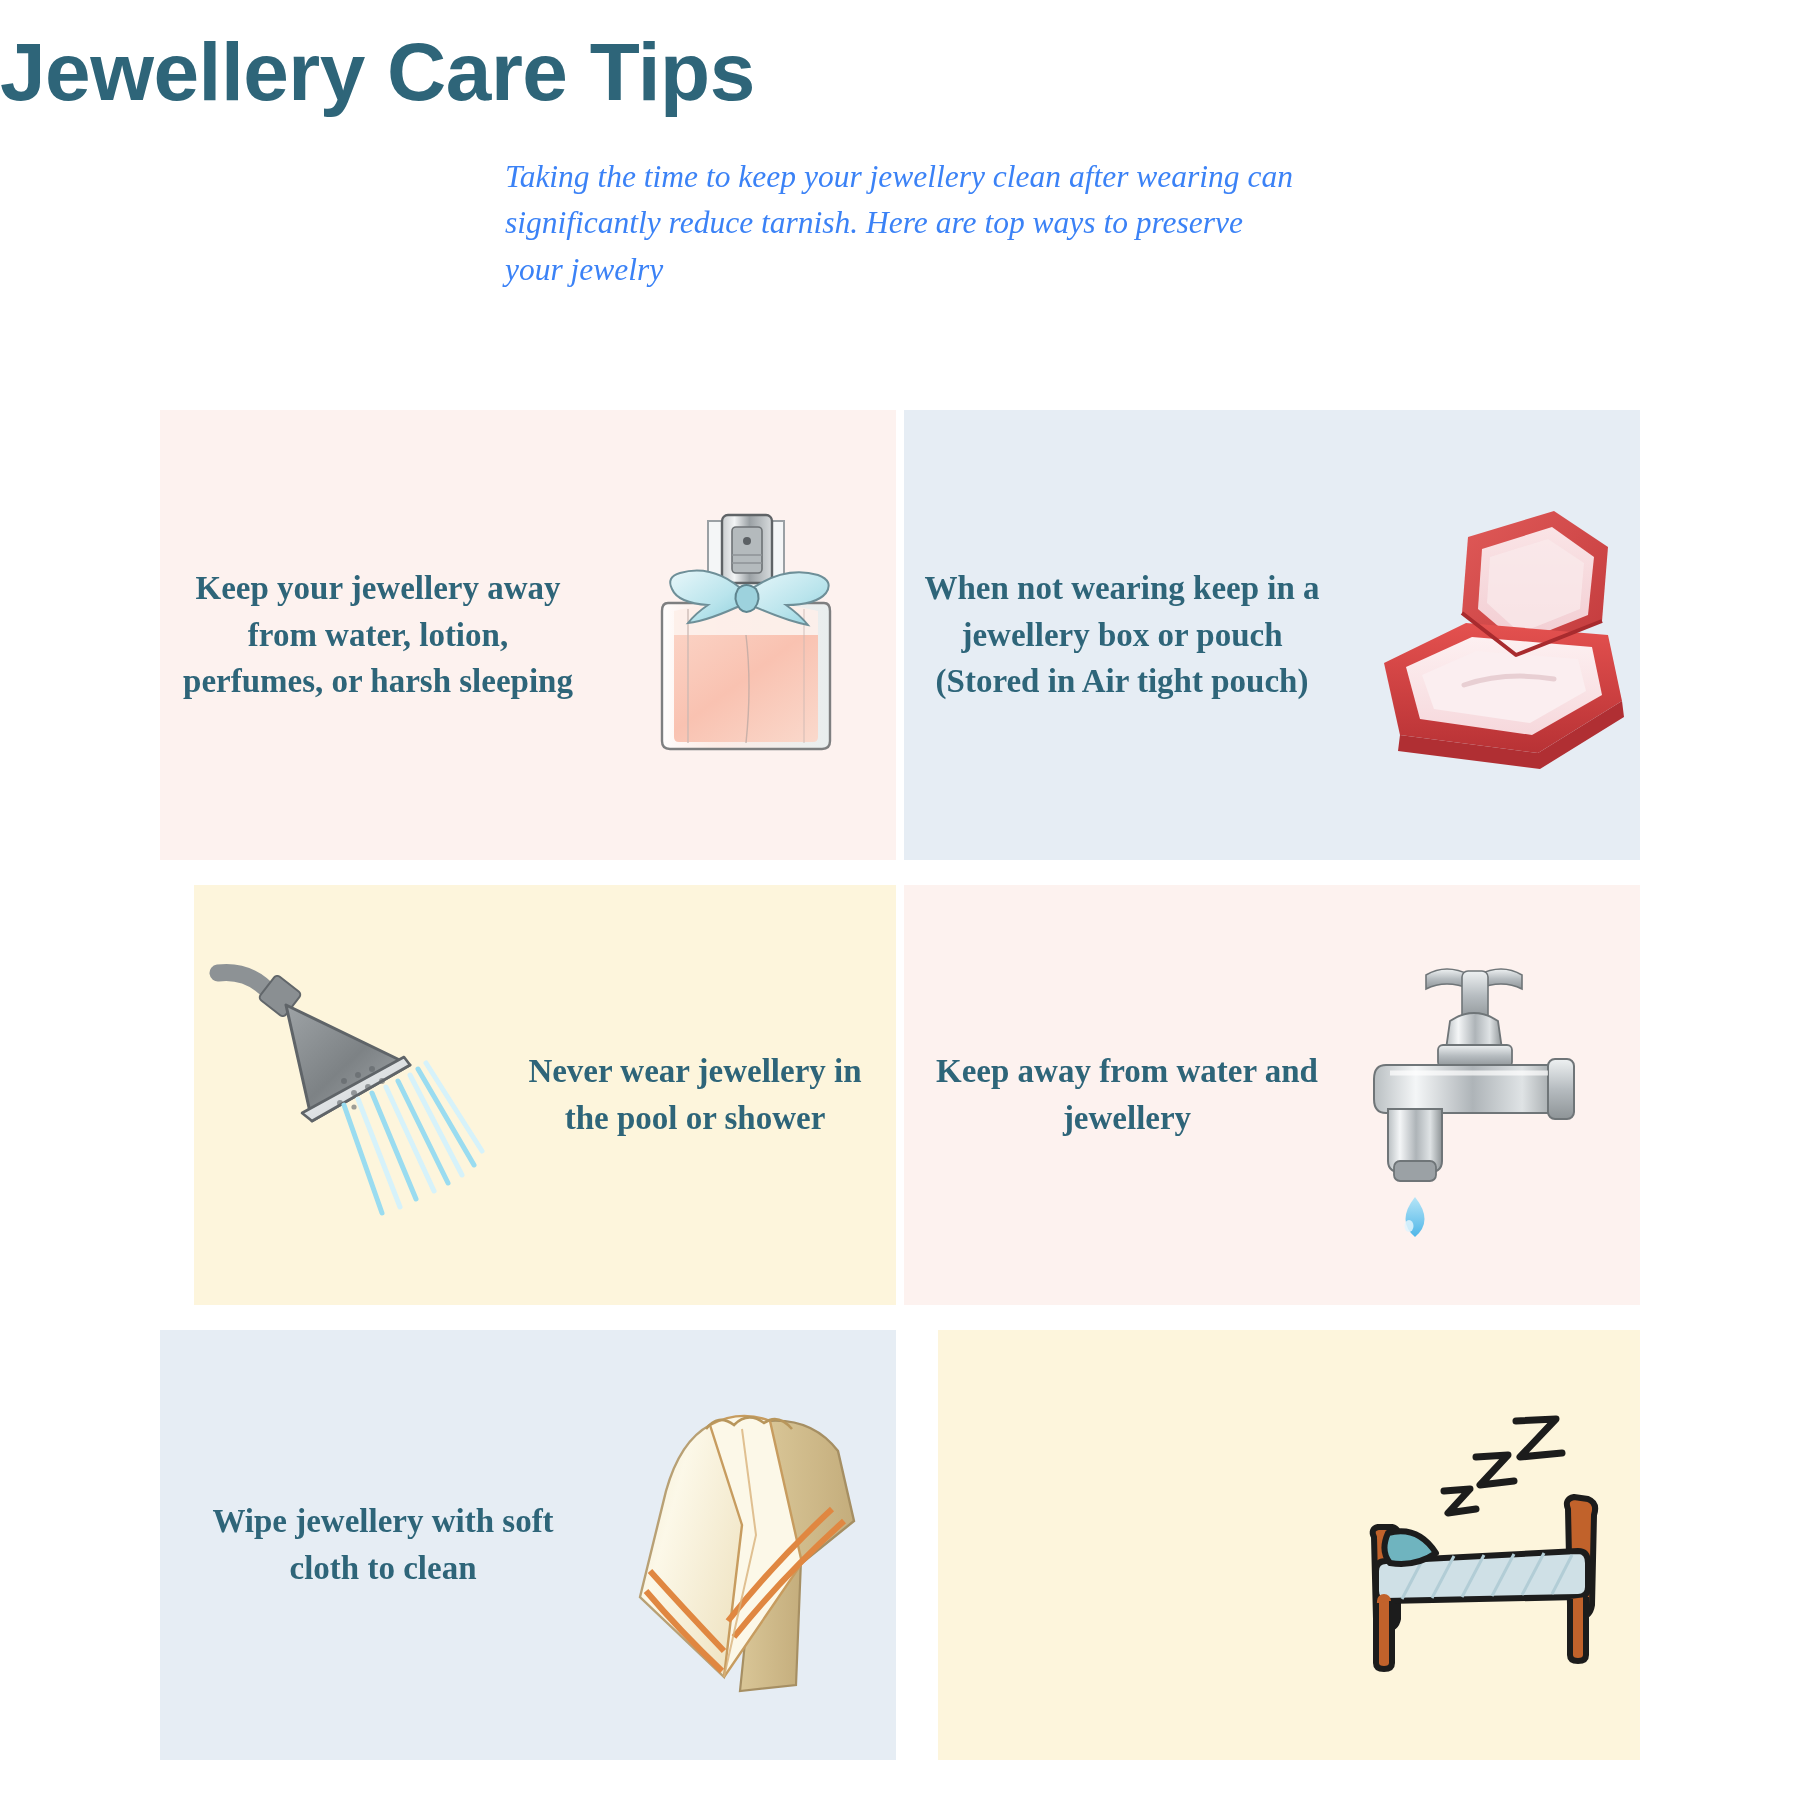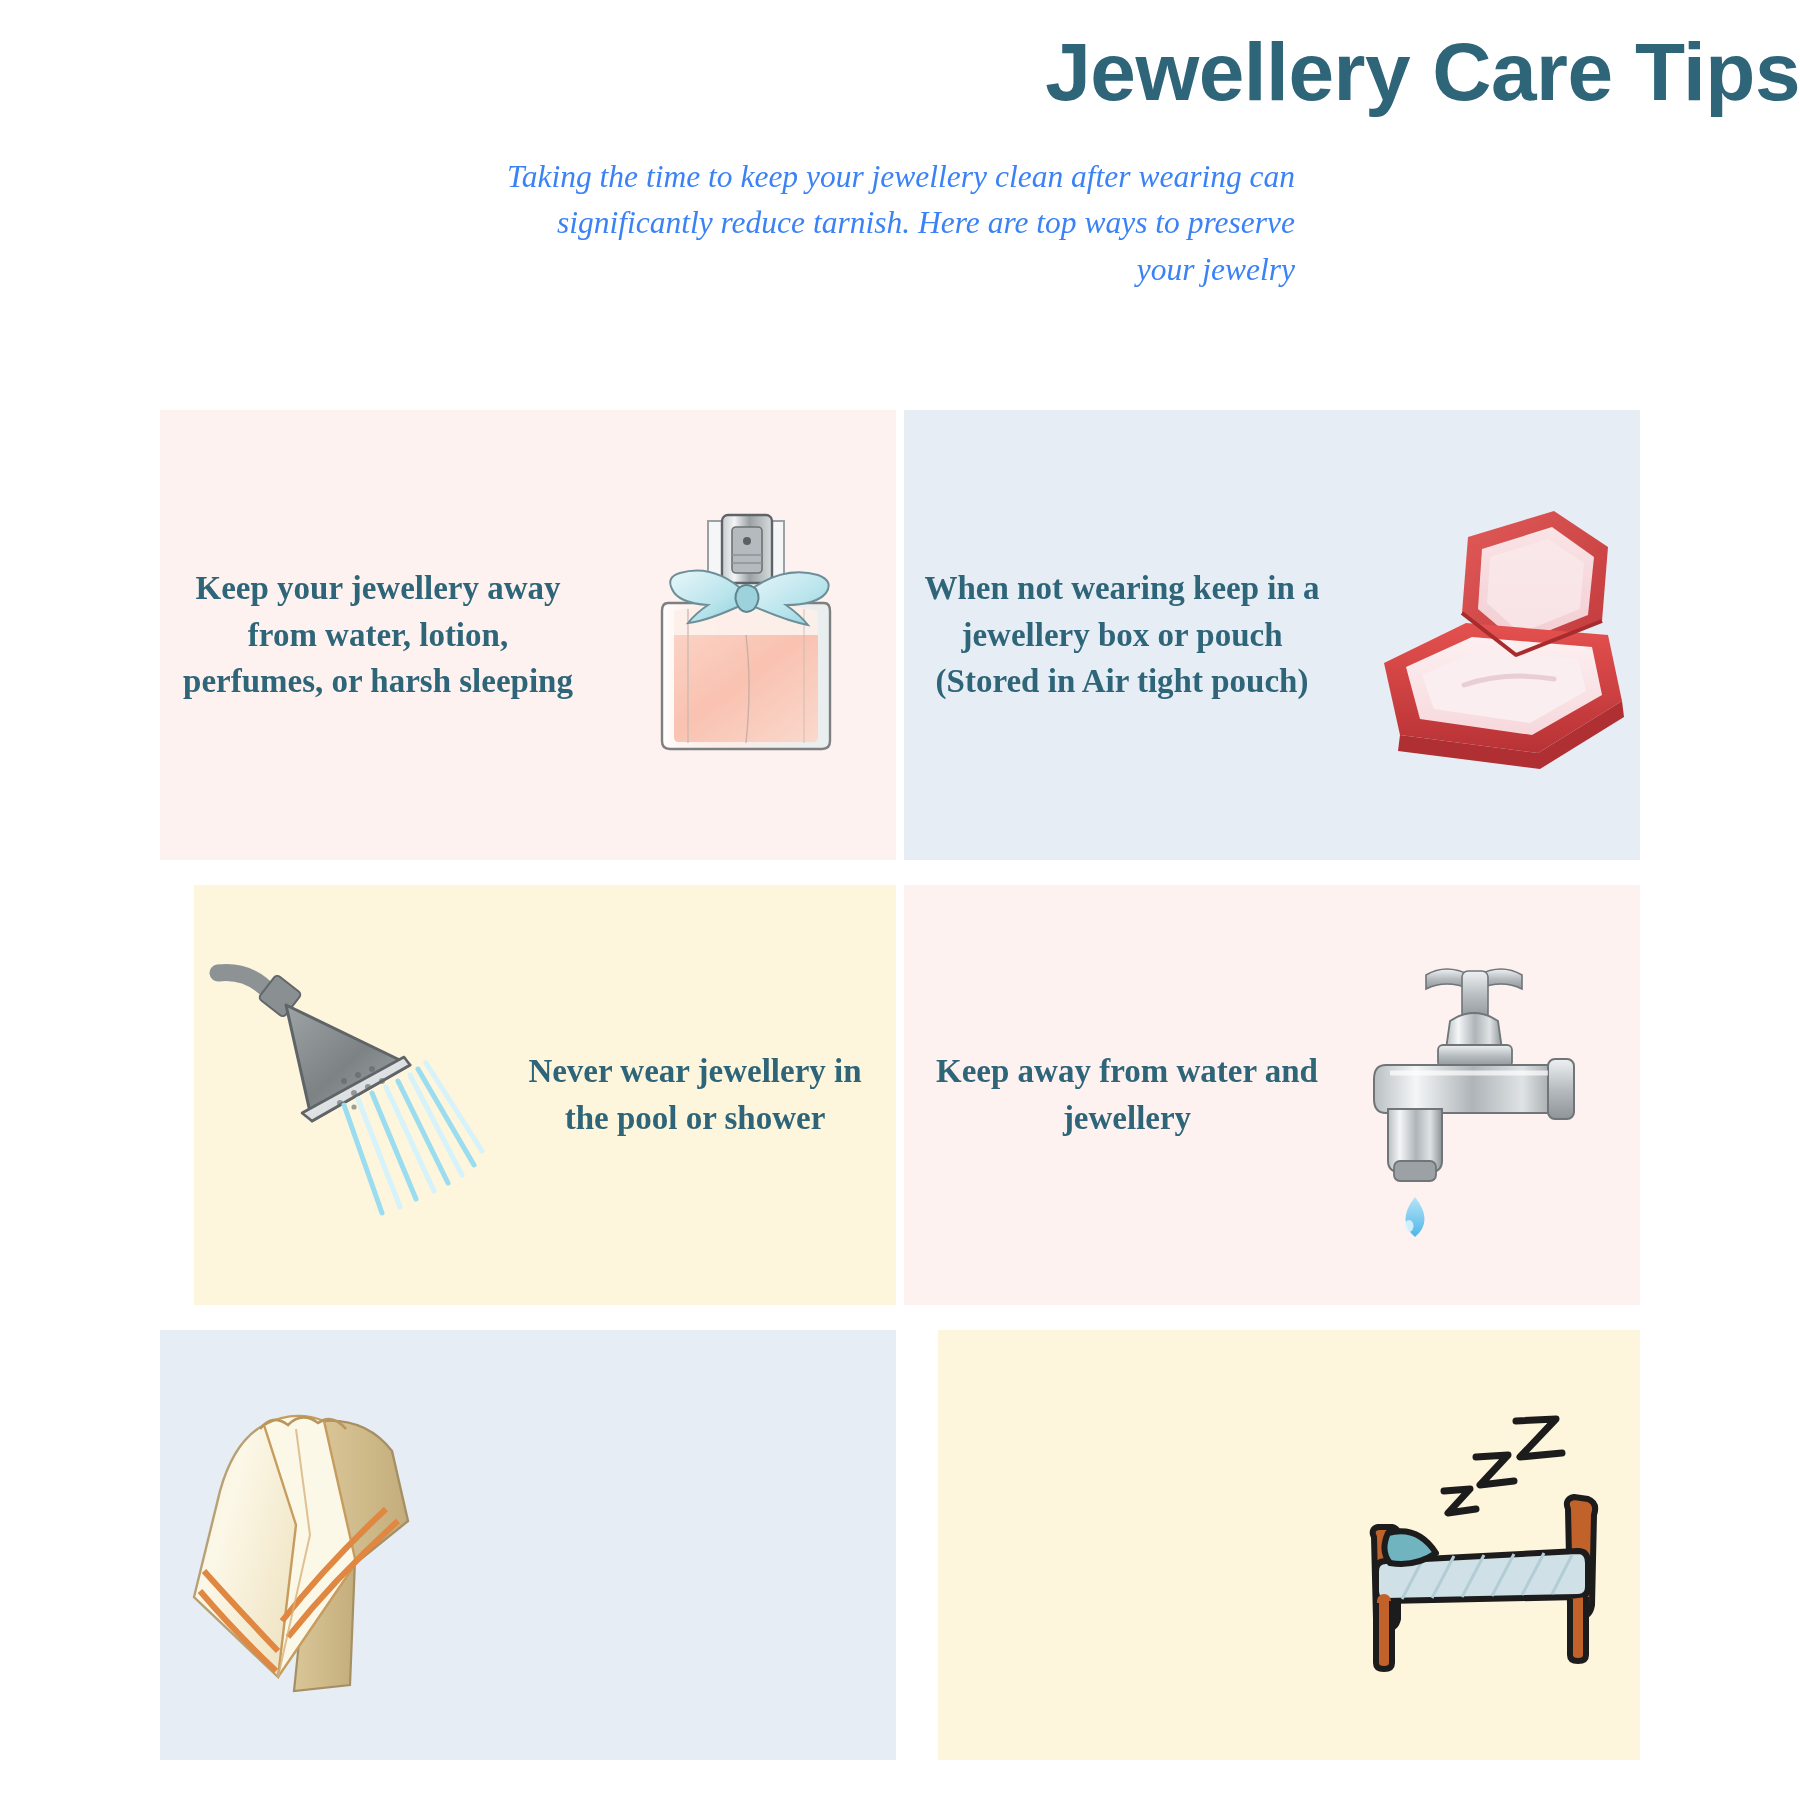--- a/index.html
+++ b/index.html
@@ -5,21 +5,21 @@
   * { box-sizing: border-box; margin: 0; padding: 0; }
   html, body {
     width: 1800px; height: 1800px;
     background: #ffffff;
     font-family: "Liberation Sans", sans-serif;
     overflow: hidden;
   }
   .page { position: relative; width: 1800px; height: 1800px; background:#fff; }
 
   
-  .header { width: 1800px; padding-top: 26px; text-align: right; }
+  .header { width: 1800px; padding-top: 26px; text-align: left; }
   .title {
     font-family: "Liberation Sans", sans-serif;
     font-weight: 700;
     font-size: 82px;
     line-height: 1.12;
     color: #2e6579;
     letter-spacing: -0.5px;
   }
   .subtitle {
     margin: 36px auto 0;
@@ -286,20 +286,21 @@
 
           <path d="M40,128 L198,128" stroke="#ffffff" stroke-width="5" opacity="0.7"></path>
 
           <path d="M65,252 Q84,276 65,292 Q46,276 65,252 Z" fill="url(#fcDrop)"></path>
           <ellipse cx="59" cy="281" rx="4.5" ry="6" fill="#e2f5fd" opacity="0.85"></ellipse>
         </svg>
       </div>
     </div>
 
     <div class="card text-left bg-blue">
+      <div class="card-text">Wipe jewellery with soft cloth to clean</div>
       <div class="card-art art-cloth">
         <svg viewBox="0 0 290 320" width="290" height="320" aria-hidden="true">
           <defs>
             <linearGradient id="clLight" x1="0" y1="0" x2="1" y2="0.6">
               <stop offset="0%" stop-color="#f2e9cd"></stop>
               <stop offset="35%" stop-color="#fcf8e8"></stop>
               <stop offset="100%" stop-color="#efe3c2"></stop>
             </linearGradient>
             <linearGradient id="clDark" x1="0" y1="0" x2="1" y2="0">
               <stop offset="0%" stop-color="#d9c697"></stop>

